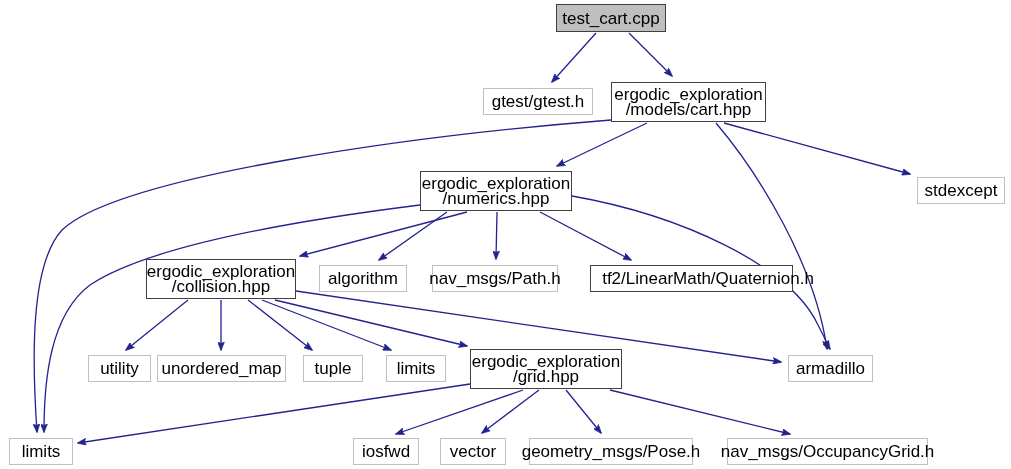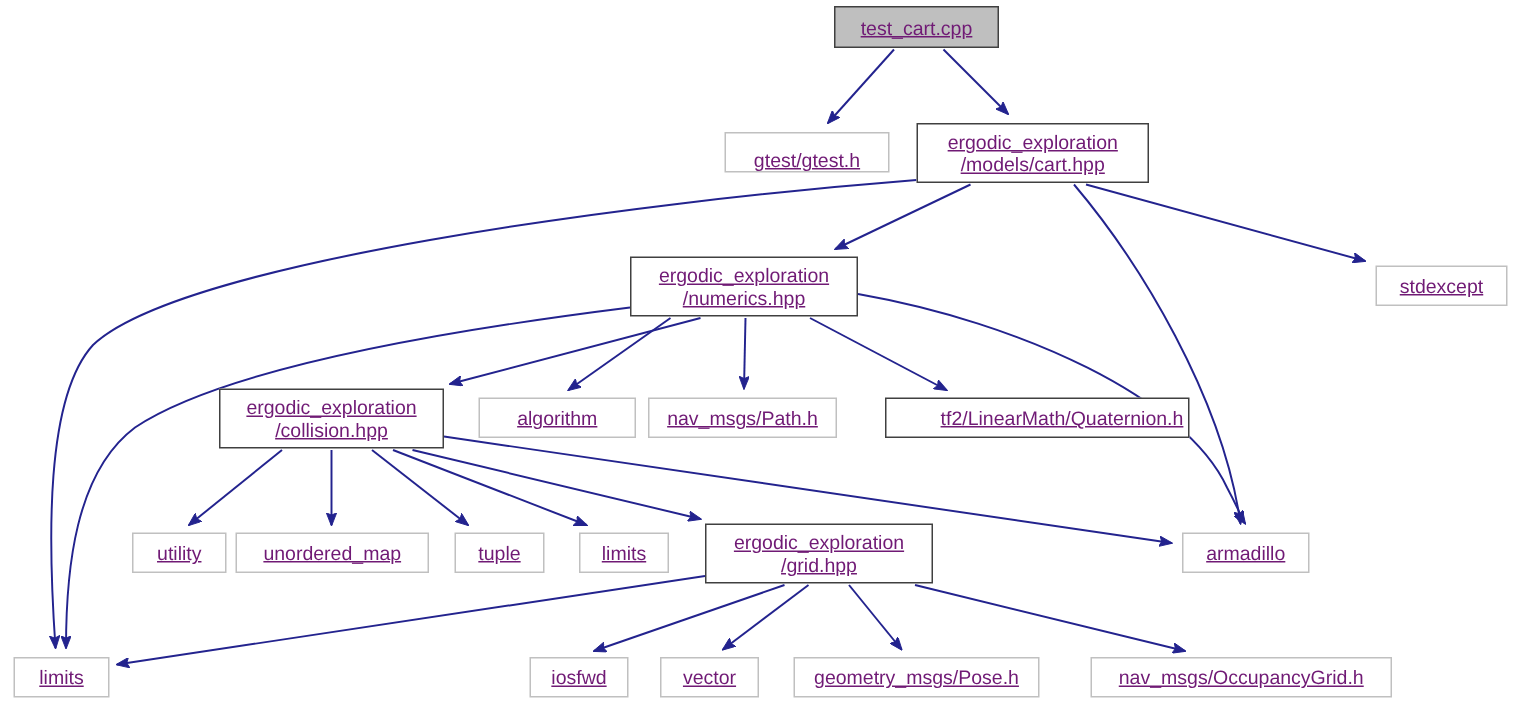--- a/index.html
+++ b/index.html
@@ -24,27 +24,26 @@
   }
   .node-box {
     position: absolute;
     box-sizing: border-box;
     display: flex;
     align-items: center;
     justify-content: center;
     text-align: center;
     background: #ffffff;
     border: 1px solid #c0c0c0;
-    font-size: 13px;
-    color: #701a75;
+    font-size: 17px;
+    color: #000000;
     line-height: 15px;
     white-space: pre;
     letter-spacing: 0px;
     z-index: 2;
-    text-decoration: underline;
   }
   .node-box.kind-internal {
     border: 1px solid #404040;
     background: #ffffff;
   }
   .node-box.kind-root {
     border: 1px solid #404040;
     background: #bfbfbf;
   }
   .node-label {
@@ -93,29 +92,29 @@
         <path class="edge-path" d="M 296,291 L 781,362" marker-end="url(#arrowhead)"></path>
         <path class="edge-path" d="M 470,384 L 78,443" marker-end="url(#arrowhead)"></path>
         <path class="edge-path" d="M 523,390 L 396,434" marker-end="url(#arrowhead)"></path>
         <path class="edge-path" d="M 539,390 L 482,433" marker-end="url(#arrowhead)"></path>
         <path class="edge-path" d="M 566,390 L 601,433" marker-end="url(#arrowhead)"></path>
         <path class="edge-path" d="M 610,390 L 790,434" marker-end="url(#arrowhead)"></path>
       </g>
   </svg>
   <div id="nodes-layer">
       <div class="node-box kind-root" title="test_cart.cpp" style="left: 556px; top: 4px; width: 110px; height: 28px;"><span class="node-label">test_cart.cpp</span></div>
-      <div class="node-box kind-external" title="gtest/gtest.h" style="left: 483px; top: 88px; width: 110px; height: 27px; align-items: flex-end;"><span class="node-label">gtest/gtest.h</span></div>
+      <div class="node-box kind-external" title="gtest/gtest.h" style="left: 483px; top: 88px; width: 110px; height: 27px;"><span class="node-label">gtest/gtest.h</span></div>
       <div class="node-box kind-internal" title="ergodic_exploration/models/cart.hpp" style="left: 611px; top: 82px; width: 155px; height: 40px;"><span class="node-label">ergodic_exploration
 /models/cart.hpp</span></div>
       <div class="node-box kind-external" title="stdexcept" style="left: 917px; top: 177px; width: 88px; height: 27px;"><span class="node-label">stdexcept</span></div>
       <div class="node-box kind-internal" title="ergodic_exploration/numerics.hpp" style="left: 420px; top: 171px; width: 152px; height: 40px;"><span class="node-label">ergodic_exploration
 /numerics.hpp</span></div>
       <div class="node-box kind-internal" title="ergodic_exploration/collision.hpp" style="left: 146px; top: 259px; width: 150px; height: 40px;"><span class="node-label">ergodic_exploration
 /collision.hpp</span></div>
-      <div class="node-box kind-external" title="algorithm" style="left: 319px; top: 265px; width: 105px; height: 27px;"><span class="node-label">algorithm</span></div>
+      <div class="node-box kind-external" title="algorithm" style="left: 319px; top: 265px; width: 88px; height: 27px;"><span class="node-label">algorithm</span></div>
       <div class="node-box kind-external" title="nav_msgs/Path.h" style="left: 432px; top: 265px; width: 126px; height: 27px; justify-content: center;"><span class="node-label">nav_msgs/Path.h</span></div>
       <div class="node-box kind-internal" title="tf2/LinearMath/Quaternion.h" style="left: 590px; top: 265px; width: 203px; height: 27px; padding-left: 33px;"><span class="node-label">tf2/LinearMath/Quaternion.h</span></div>
       <div class="node-box kind-external" title="utility" style="left: 75px; top: 355px; width: 63px; height: 27px; margin-left: 13px;"><span class="node-label">utility</span></div>
       <div class="node-box kind-external" title="unordered_map" style="left: 157px; top: 355px; width: 129px; height: 27px;"><span class="node-label">unordered_map</span></div>
       <div class="node-box kind-external" title="tuple" style="left: 303px; top: 355px; width: 60px; height: 27px;"><span class="node-label">tuple</span></div>
       <div class="node-box kind-external" title="limits" style="left: 386px; top: 355px; width: 60px; height: 27px;"><span class="node-label">limits</span></div>
       <div class="node-box kind-internal" title="ergodic_exploration/grid.hpp" style="left: 470px; top: 349px; width: 152px; height: 40px;"><span class="node-label">ergodic_exploration
 /grid.hpp</span></div>
       <div class="node-box kind-external" title="armadillo" style="left: 788px; top: 355px; width: 85px; height: 27px;"><span class="node-label">armadillo</span></div>
       <div class="node-box kind-external" title="cmath" style="left: 9px; top: 438px; width: 64px; height: 27px;"><span class="node-label">limits</span></div>

